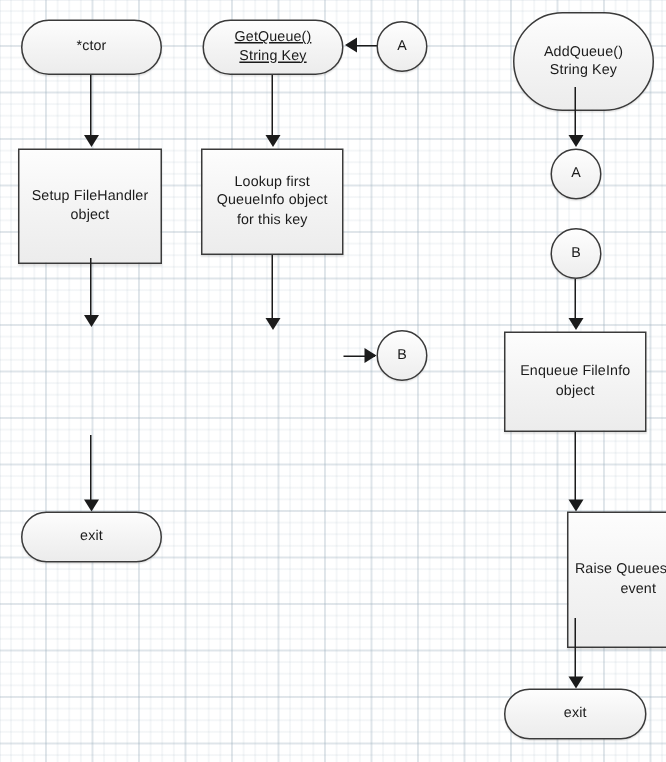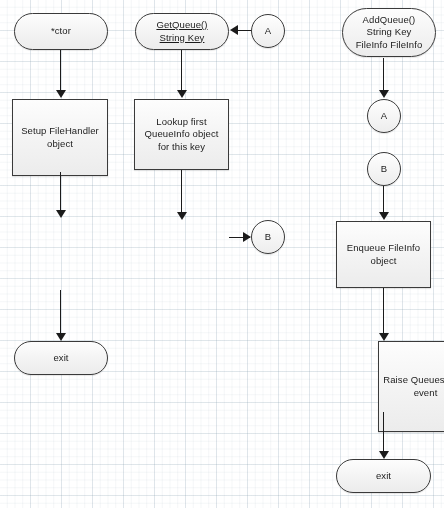--- a/index.html
+++ b/index.html
@@ -131,25 +131,24 @@
   <div class="arrow-down" style="left:177px; top:212px;"></div>
 
 
   <div class="hline" style="left:229px; top:237px; width:21px;"></div>
   <div class="arrow-right" style="left:243px; top:232px;"></div>
 
   <div class="node connector" style="left:251px; top:220px; width:34px; height:34px;">
     <span>B</span>
   </div>
 
-  <div class="node terminator" style="left:342px; top:8px; width:94px; height:49px;">
+  <div class="node terminator" style="left:342px; top:8px; width:94px; height:66px;">
     <span>
       <span>AddQueue()</span>
       <span>String Key</span>
-      <span>FileInfo FileInfo</span>
     </span>
   </div>
 
   <div class="vline" style="left:383px; top:58px; height:33px;"></div>
   <div class="arrow-down" style="left:379px; top:90px;"></div>
 
   <div class="node connector" style="left:367px; top:99px; width:34px; height:34px;">
     <span>A</span>
   </div>
 

